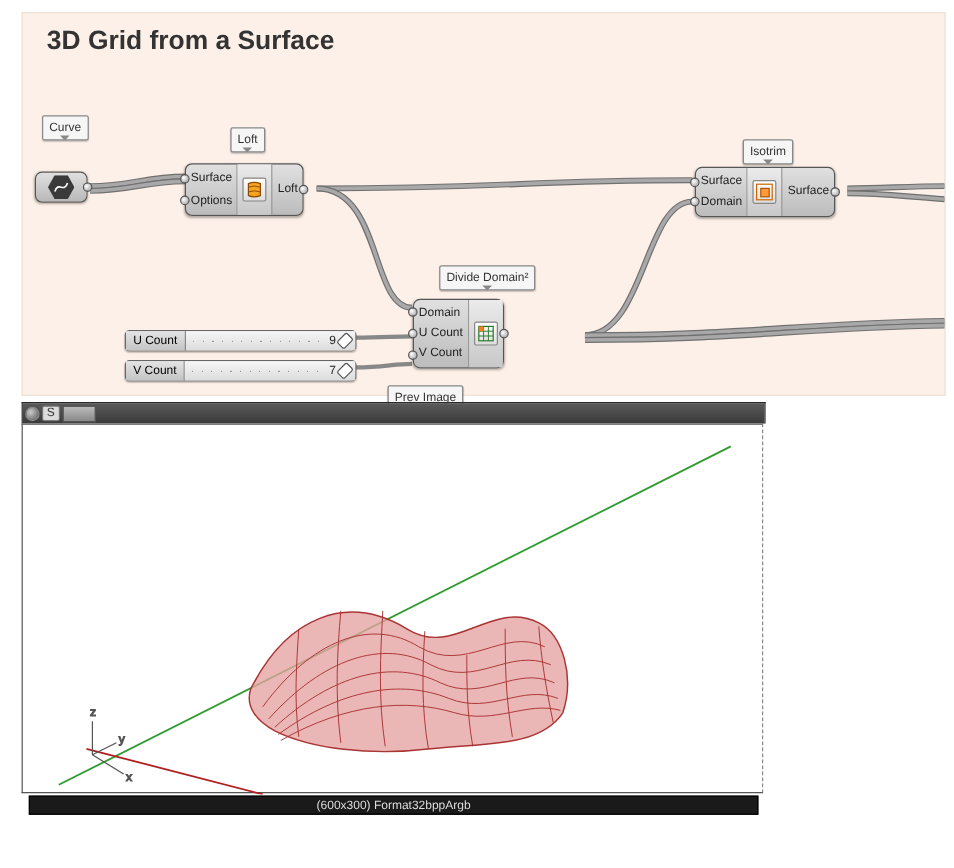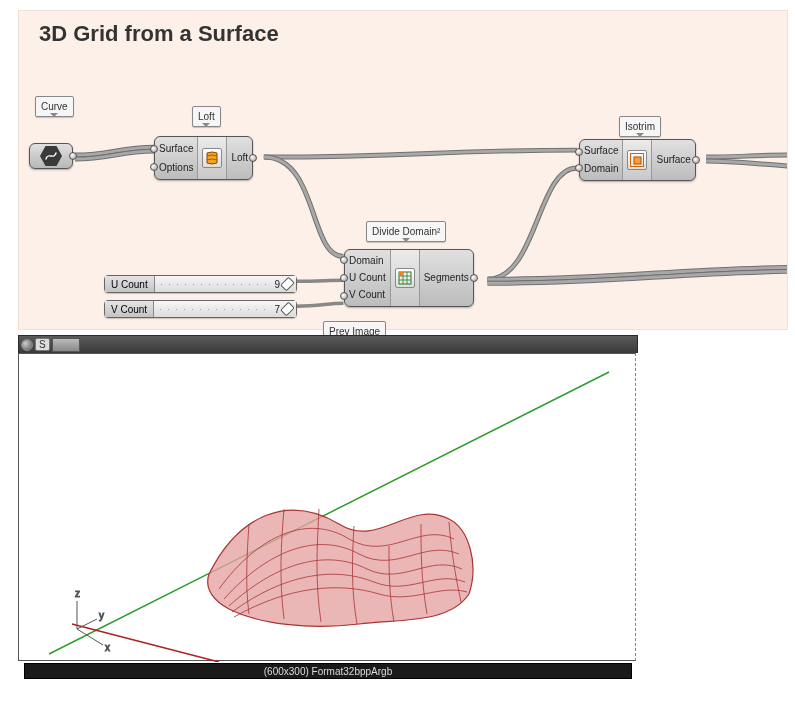--- a/index.html
+++ b/index.html
@@ -316,23 +316,20 @@
     </div>
     <div class="center">
       <div class="icon-box">
         <svg width="16" height="16" viewBox="0 0 16 16">
           <rect x="2" y="2" width="12" height="12" fill="none" stroke="#2a7a2a"></rect>
           <path d="M6 2 V14 M10 2 V14 M2 6 H14 M2 10 H14" stroke="#2a7a2a" stroke-width="0.8"></path>
           <rect x="2" y="2" width="4" height="4" fill="#ff7a1a"></rect>
         </svg>
       </div>
     </div>
-    <div class="ports-right">
-      <div class="port">Segments</div>
-    </div>
     <div class="grip" style="left:-5px; top:6px;"></div>
     <div class="grip" style="left:-5px; top:24px;"></div>
     <div class="grip" style="left:-5px; bottom:6px;"></div>
     <div class="grip" style="right:-5px; top:24px;"></div>
   </div>
 
   <div class="node" style="left:560px; top:128px; height:42px;">
     <div class="ports-left">
       <div class="port">Surface</div>
       <div class="port">Domain</div>

